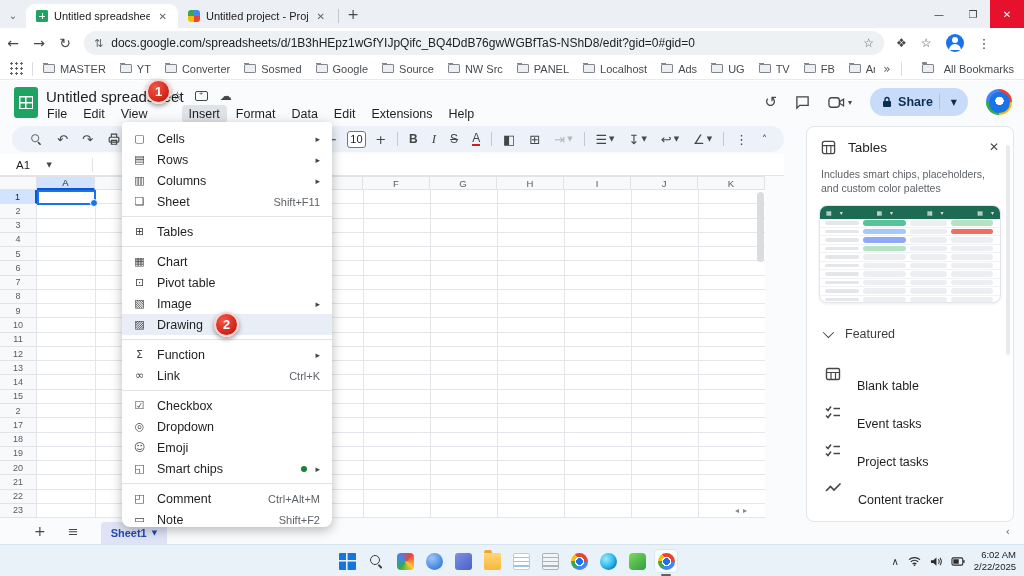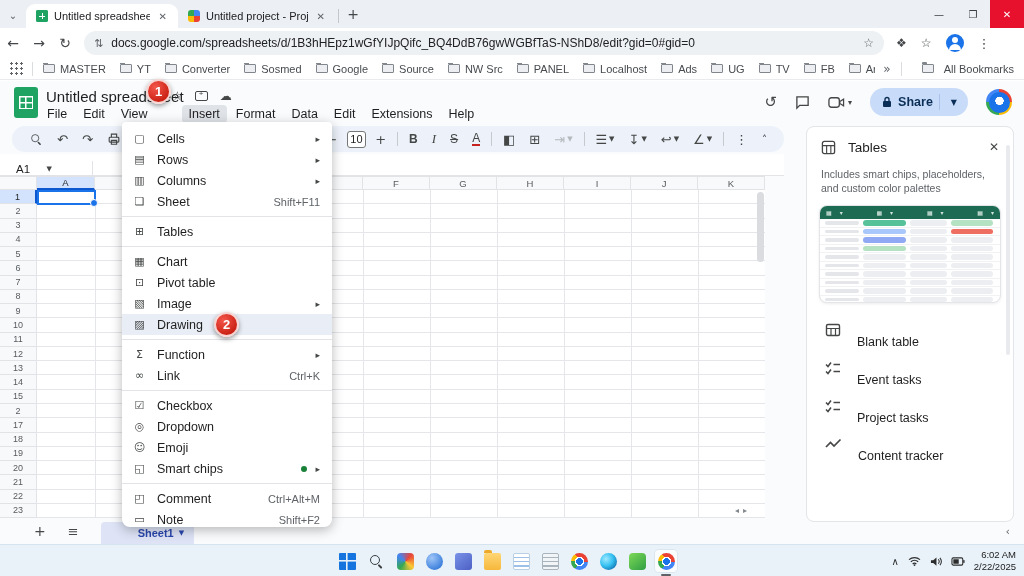--- a/index.html
+++ b/index.html
@@ -87,21 +87,21 @@
   .fs-box { width:22px; height:17px; border:1px solid #747775; border-radius:3px; background:#fff; font-size:11px; display:flex; align-items:center; justify-content:center; color:#1f1f1f; margin:0 2px; }
   .tb-b { font-weight:bold; font-size:12px; }
   .tb-i { font-style:italic; font-family:"Liberation Serif",serif; font-size:13px; }
   .tb-s { text-decoration:line-through; font-size:12px; }
   .tb-a { font-size:12px; border-bottom:2.5px solid #c5221f; line-height:1; }
   .tb-caret { font-size:7px; margin-left:2px; }
   .disabled { color:#b4b8bd; }
   .tb-collapse { margin-left:auto; font-size:10px; }
 
   
-  #formula-bar { position:absolute; left:0; top:73px; width:784px; height:22px; background:#fff; border-bottom:1px solid #e1e3e6; display:flex; align-items:flex-end;gap:24px; }
+  #formula-bar { position:absolute; left:0; top:73px; width:784px; height:22px; background:#fff; border-bottom:1px solid #e1e3e6; display:flex; align-items:center;gap:24px; }
   #name-box { width:60px; display:flex; align-items:center; justify-content:space-between; padding:0 8px 0 16px; font-size:11.5px; color:#1f1f1f; }
   #name-box .nb-caret { font-size:7px; color:#444746; }
   .fb-sep { width:1px; height:14px; background:#e1e3e6; margin:0 8px; }
   #fx-label { font-style:italic; font-family:"Liberation Serif",serif; font-size:12px; color:#5f6368; }
 
   
   #grid { position:absolute; left:0; top:95px; width:765px; height:342px; }
   #col-header-row { display:flex; height:14px; }
   #corner-box { width:37px; height:14px; background:#f8f9fa; border:1px solid #e1e3e6; border-left:none; }
   .col-h { height:14px; background:#f8f9fa; border-top:1px solid #e1e3e6; border-right:1px solid #e1e3e6; border-bottom:1px solid #e1e3e6; font-size:9.5px; color:#575b5f; display:flex; align-items:center; justify-content:center; }
@@ -115,21 +115,21 @@
   #sel-cell { position:absolute; left:0; top:0; width:59px; height:15px; border:2px solid #1a73e8; }
   #sel-cell::after { content:""; position:absolute; right:-4px; bottom:-4px; width:6px; height:6px; border-radius:50%; background:#1a73e8; border:1px solid #fff; }
   #v-scroll { position:absolute; left:757px; top:16px; width:7px; height:70px; background:#dadce0; border-radius:4px; }
   #h-scroll-arrows { position:absolute; left:735px; top:330px; font-size:8px; color:#80868b; letter-spacing:4px; }
 
   
   #sheet-tabbar { position:absolute; left:0; top:437px; width:1024px; height:26px; background:#f9fbfd; display:flex; align-items:center; z-index:5; }
   #add-sheet { margin-left:34px; font-size:14px; color:#444746; }
   #all-sheets { margin-left:22px; font-size:13px; color:#444746; }
   #active-sheet-tab { margin-left:22px; background:#dee4f6; border-radius:4px 4px 0 0; height:22px; margin-top:4px; display:flex; align-items:center; gap:5px; padding:0 10px; }
-  #active-sheet-tab .st-label { font-size:11px; font-weight:bold; color:#2a47ad;margin-left:27px; }
+  #active-sheet-tab .st-label { font-size:11px; font-weight:bold; color:#2a47ad; }
   #active-sheet-tab .st-caret { font-size:7px; color:#2a47ad; }
   #panel-collapse { margin-left:auto; margin-right:14px; font-size:11px; color:#5f6368; }
 
   
   #insert-menu { position:absolute; left:122px; top:122px; width:210px; height:405px; background:#fff; border-radius:4px 4px 8px 8px; box-shadow:0 3px 12px rgba(0,0,0,.28); z-index:50; padding-top:6px; overflow:hidden; }
   .mi { height:21px; display:flex; align-items:center; padding:0 12px 0 10px; }
   .mi.highlight { background:#e9eef6; }
   .mi-icon { width:15px; font-size:11px; color:#444746; text-align:center; flex:0 0 auto; }
   .mi-label { font-size:12.5px; color:#1f1f1f; margin-left:10px; flex:1; }
   .mi-shortcut { font-size:11px; color:#5f6368; }
@@ -668,20 +668,24 @@
           <span class="pv-chip chip-none"></span>
         </div>
         <div class="pv-row">
           <span class="pv-bar"></span>
           <span class="pv-chip chip-none"></span>
           <span class="pv-pill"></span>
           <span class="pv-chip chip-none"></span>
         </div>
       </div>
   </div>
+  <div id="sb-featured">
+    <span class="feat-chevron"></span>
+    <span class="feat-label">Featured</span>
+  </div>
   <div id="sb-items">
       <div class="sb-item">
         <span class="sb-ic">
           <svg class="si" width="16" height="16" viewBox="0 0 16 16">
             <rect x="1.5" y="2.5" width="13" height="11" rx="1.5" fill="none" stroke="#444746" stroke-width="1.4"></rect>
             <path d="M1.5 6.5h13M6 6.5v7M10.5 6.5v7" stroke="#444746" stroke-width="1.2"></path>
           </svg>
         </span>
         <span class="sb-label">Blank table</span>
       </div>

